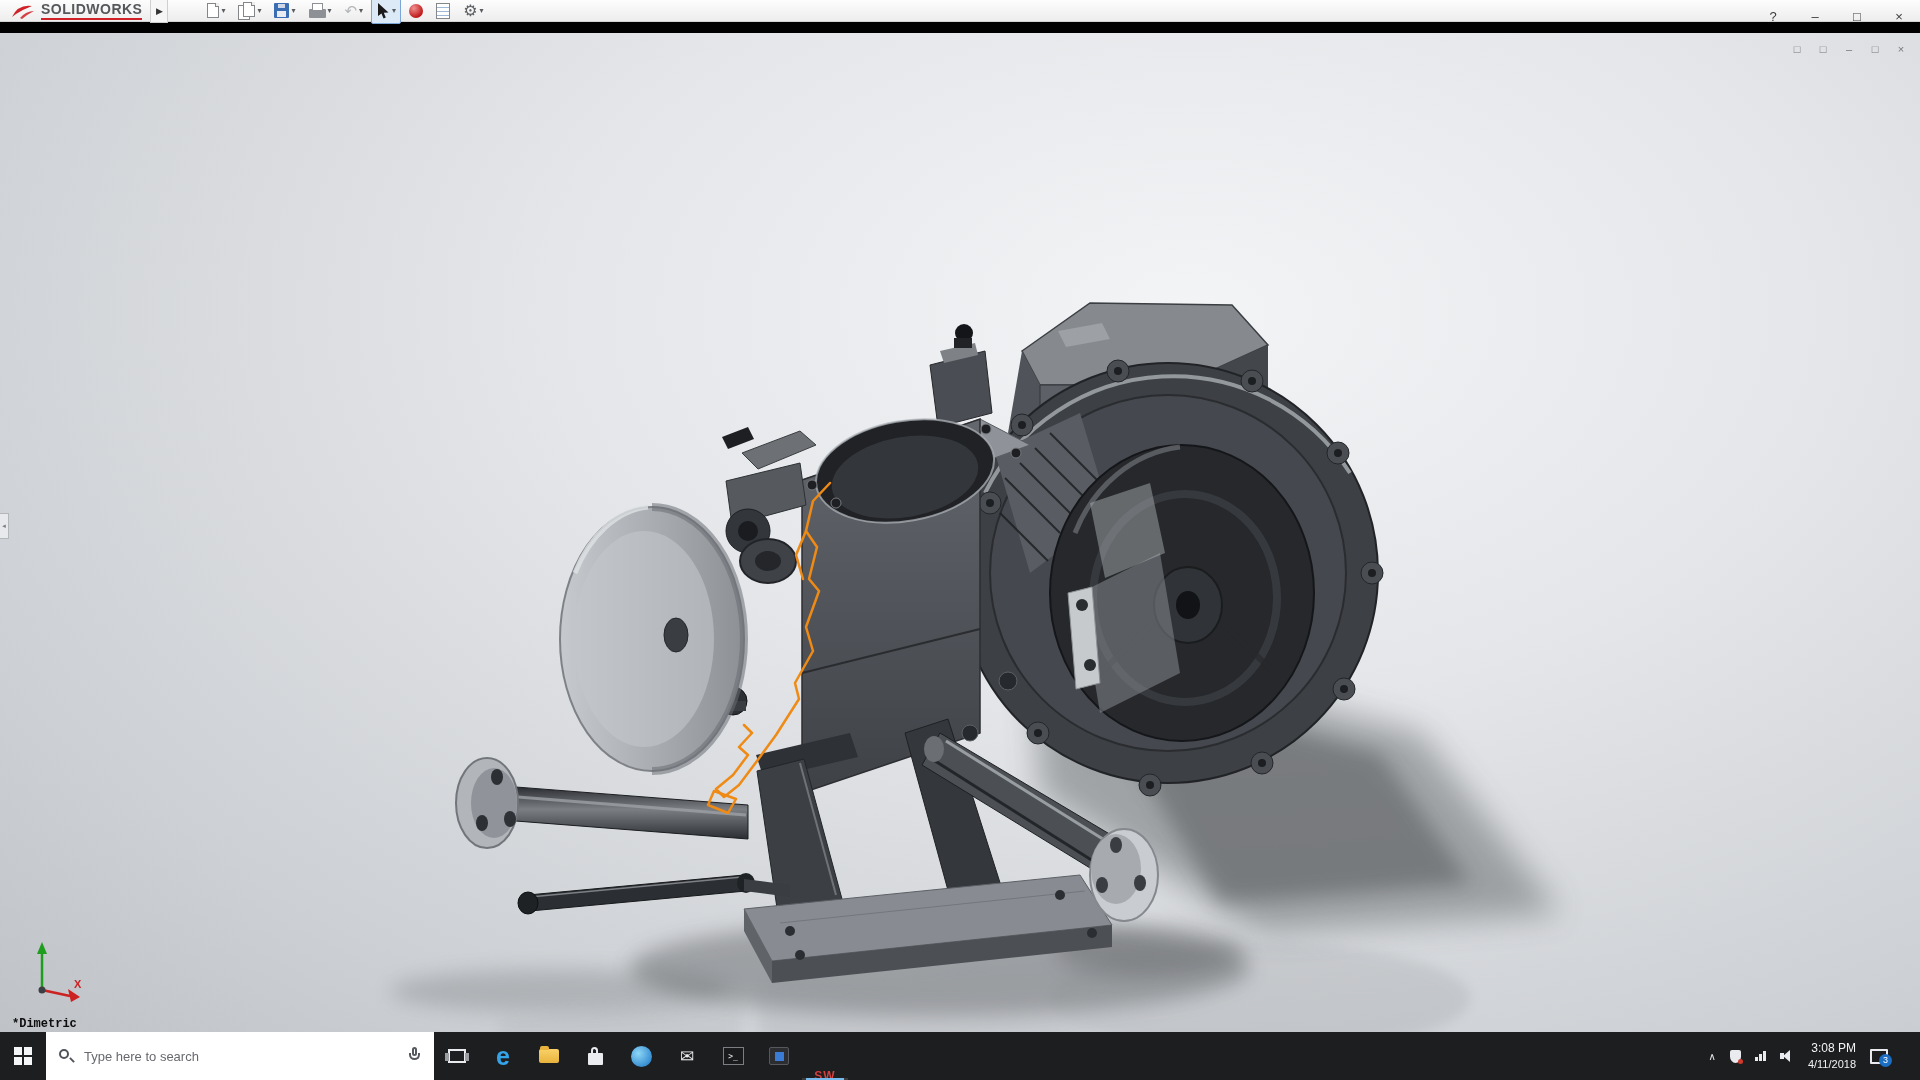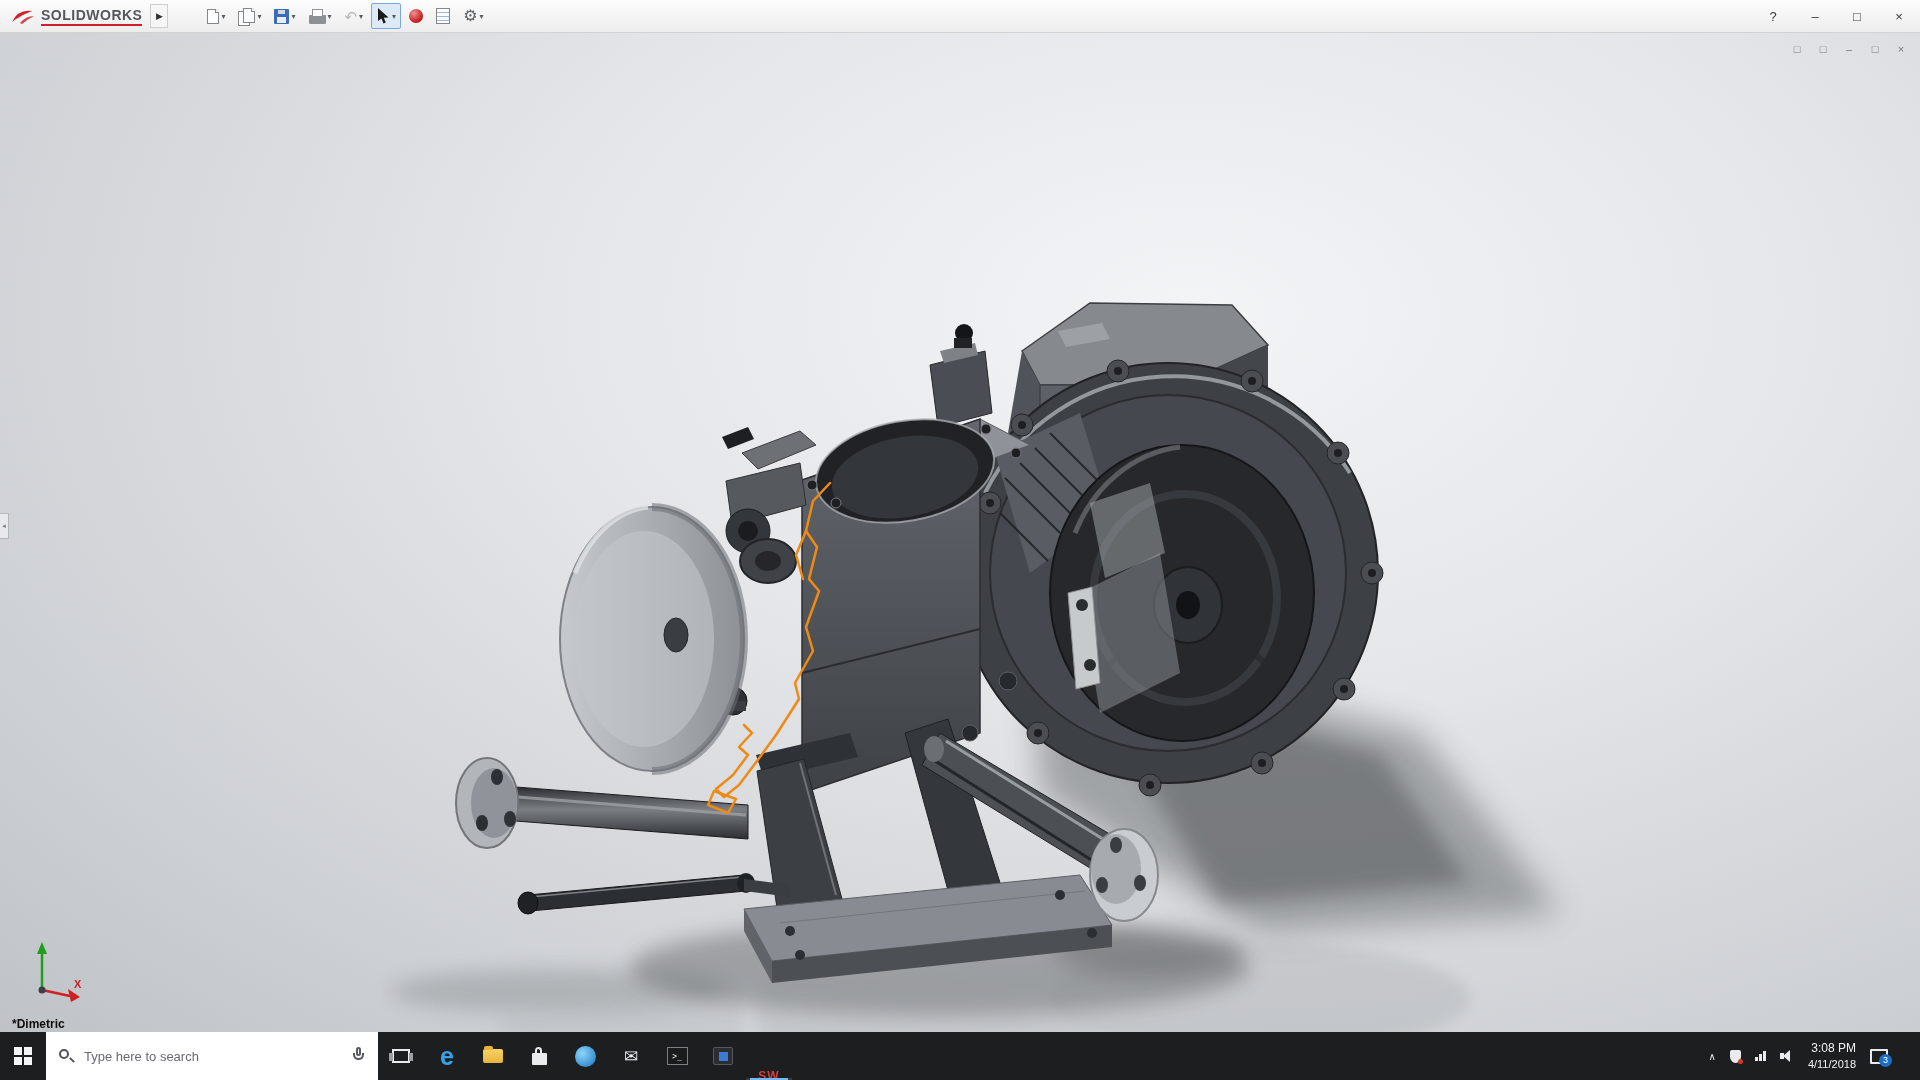--- a/index.html
+++ b/index.html
@@ -1,19 +1,19 @@
 <!DOCTYPE html>
 <html><head>
 <meta charset="utf-8">
 <style>
   * { margin:0; padding:0; box-sizing:border-box; }
   html,body { width:1920px; height:1080px; overflow:hidden; font-family:"Liberation Sans", sans-serif; background:#000; }
 
   
-  .titlebar { position:absolute; top:0; left:0; width:1920px; height:33px;
+  .titlebar { position:absolute; top:0; left:0; width:1920px; height:22px;
     background:linear-gradient(#fdfdfd,#ededed); border-bottom:1px solid #d2d2d2;
     display:flex; align-items:center; z-index:50; }
   .logo { display:flex; align-items:center; gap:5px; padding:0 8px 0 10px; }
   .logo-text { font-weight:bold; font-size:14px; letter-spacing:.5px; color:#55575a; border-bottom:2px solid #cf2127; padding-bottom:1px; }
   .flyout-btn { width:18px; height:24px; display:flex; align-items:center; justify-content:center;
     border:1px solid #cfcfcf; background:#f6f6f6; font-size:9px; color:#333; }
   .qtoolbar { display:flex; align-items:center; gap:3px; margin-left:34px; }
   .tbtn { height:26px; display:flex; align-items:center; gap:2px; padding:0 4px; border-radius:2px; border:1px solid transparent; }
   .tbtn.active { border:1px solid #7aa7d8; background:#dceaf8; }
   .caret { font-size:8px; color:#5a5d60; }
@@ -41,29 +41,29 @@
   .viewport { position:absolute; top:33px; left:0; width:1920px; height:999px;
     background:radial-gradient(ellipse at 62% 28%, #f3f4f6 0%, #e4e6e9 38%, #cdd0d4 78%, #bfc2c6 100%); }
   .viewport svg.model { position:absolute; left:0; top:0; width:100%; height:100%; }
   .doc-controls { position:absolute; top:8px; right:10px; display:flex; gap:8px; }
   .doc-cbtn { width:18px; height:16px; display:flex; align-items:center; justify-content:center; font-size:11px; color:#75787c; }
   .pane-tab { position:absolute; left:0; top:480px; width:9px; height:26px; background:#e7e9ec;
     border:1px solid #b4b7ba; border-left:none; display:flex; align-items:center; justify-content:center;
     font-size:7px; color:#7a7d80; }
   .triad { position:absolute; left:16px; bottom:30px; width:80px; height:64px; }
   .triad-x-label { position:absolute; left:58px; top:40px; color:#c22; font-size:11px; font-weight:bold; }
-  .orientation { position:absolute; left:12px; bottom:1px; font-size:12px; font-weight:bold; color:#0d0d0d; }
+  .orientation { position:absolute; left:12px; bottom:1px; font-size:12px; font-weight:bold; color:#0d0d0d;font-family:Liberation Mono, monospace; }
 
   
   .taskbar { position:absolute; left:0; bottom:0; width:1920px; height:48px; background:#1d1e20;
     display:flex; align-items:stretch; z-index:60; }
   .tb-btn { width:46px; display:flex; align-items:center; justify-content:center; position:relative; }
   .winlogo { display:grid; grid-template-columns:8px 8px; grid-gap:2px; }
   .winlogo div { width:8px; height:8px; background:#f4f5f6; }
-  .searchbox { width:332px; background:#fff; display:flex; align-items:center; padding:0 12px; gap:10px; }
+  .searchbox { width:388px; background:#fff; display:flex; align-items:center; padding:0 12px; gap:10px; }
   .mag { position:relative; width:16px; height:16px; }
   .mag .ring { position:absolute; left:1px; top:1px; width:10px; height:10px; border:2px solid #50535a; border-radius:50%; }
   .mag .tail { position:absolute; left:11px; top:11px; width:6px; height:2px; background:#50535a; transform:rotate(45deg); }
   .search-input { flex:1; border:none; outline:none; font-size:13px; color:#444; background:transparent; font-family:"Liberation Sans", sans-serif; }
   .search-input::placeholder { color:#67696e; opacity:1; }
   .mic { position:relative; width:14px; height:18px; }
   .mic .body { position:absolute; left:4px; top:0; width:5px; height:9px; border:2px solid #55585c; border-radius:4px; }
   .mic .stand { position:absolute; left:1px; top:6px; width:11px; height:7px; border:2px solid #55585c; border-top:none; border-radius:0 0 8px 8px; }
   .taskview { position:relative; width:18px; height:14px; border:2px solid #e9ebee; background:transparent; }
   .taskview .back { position:absolute; left:-5px; top:2px; width:4px; height:8px; background:#9a9da1; }

